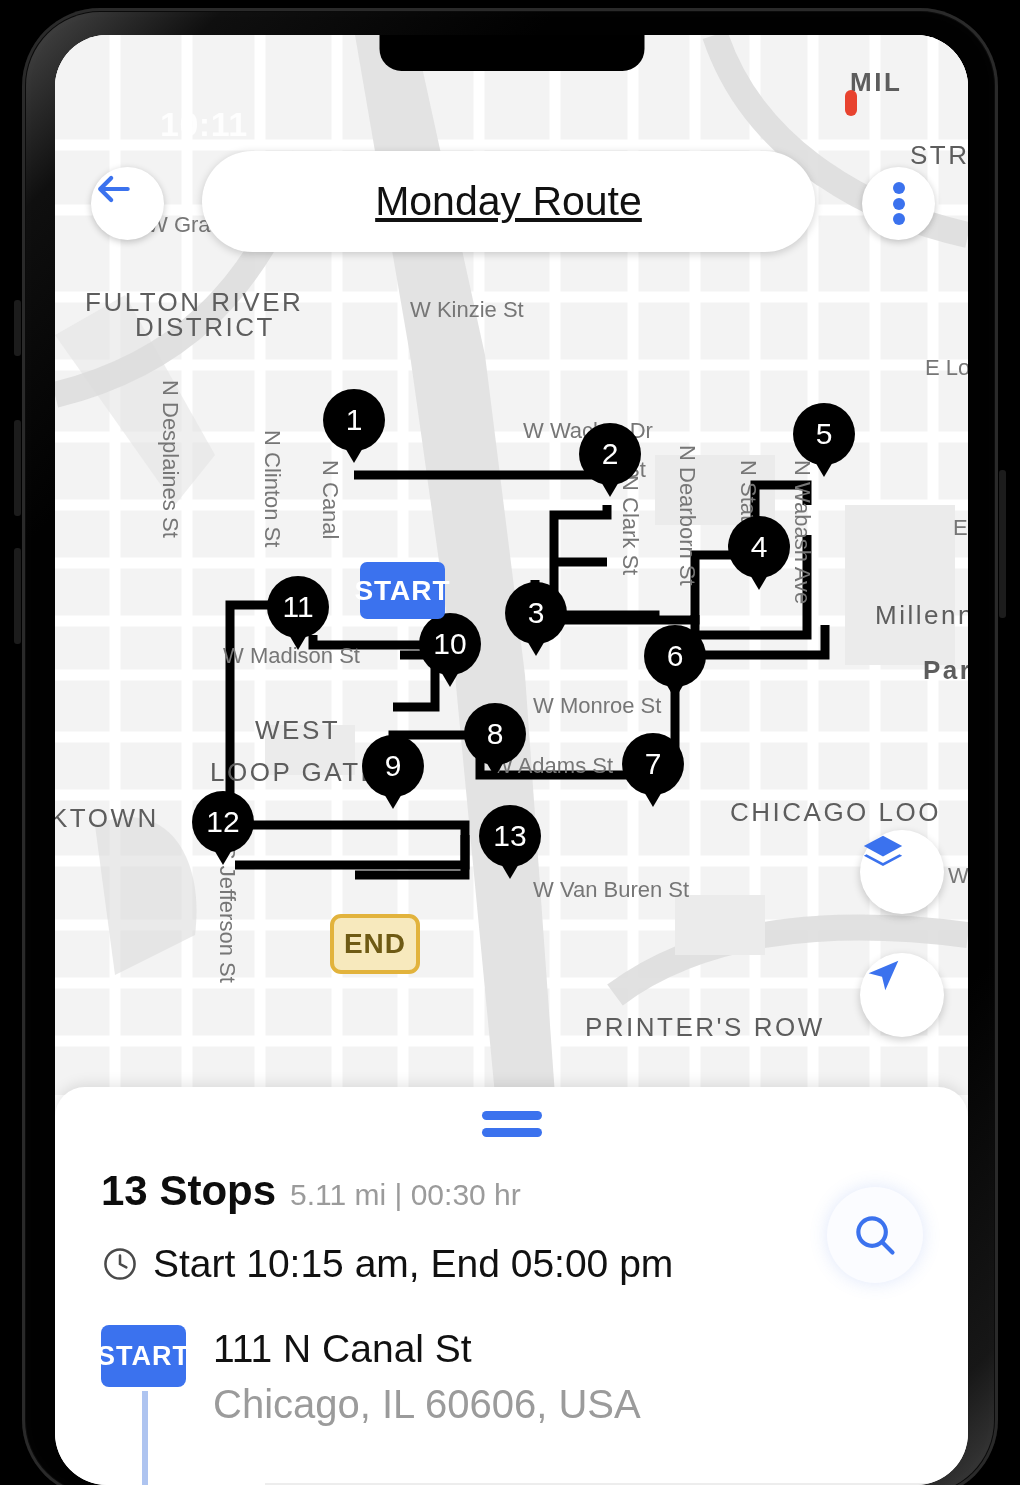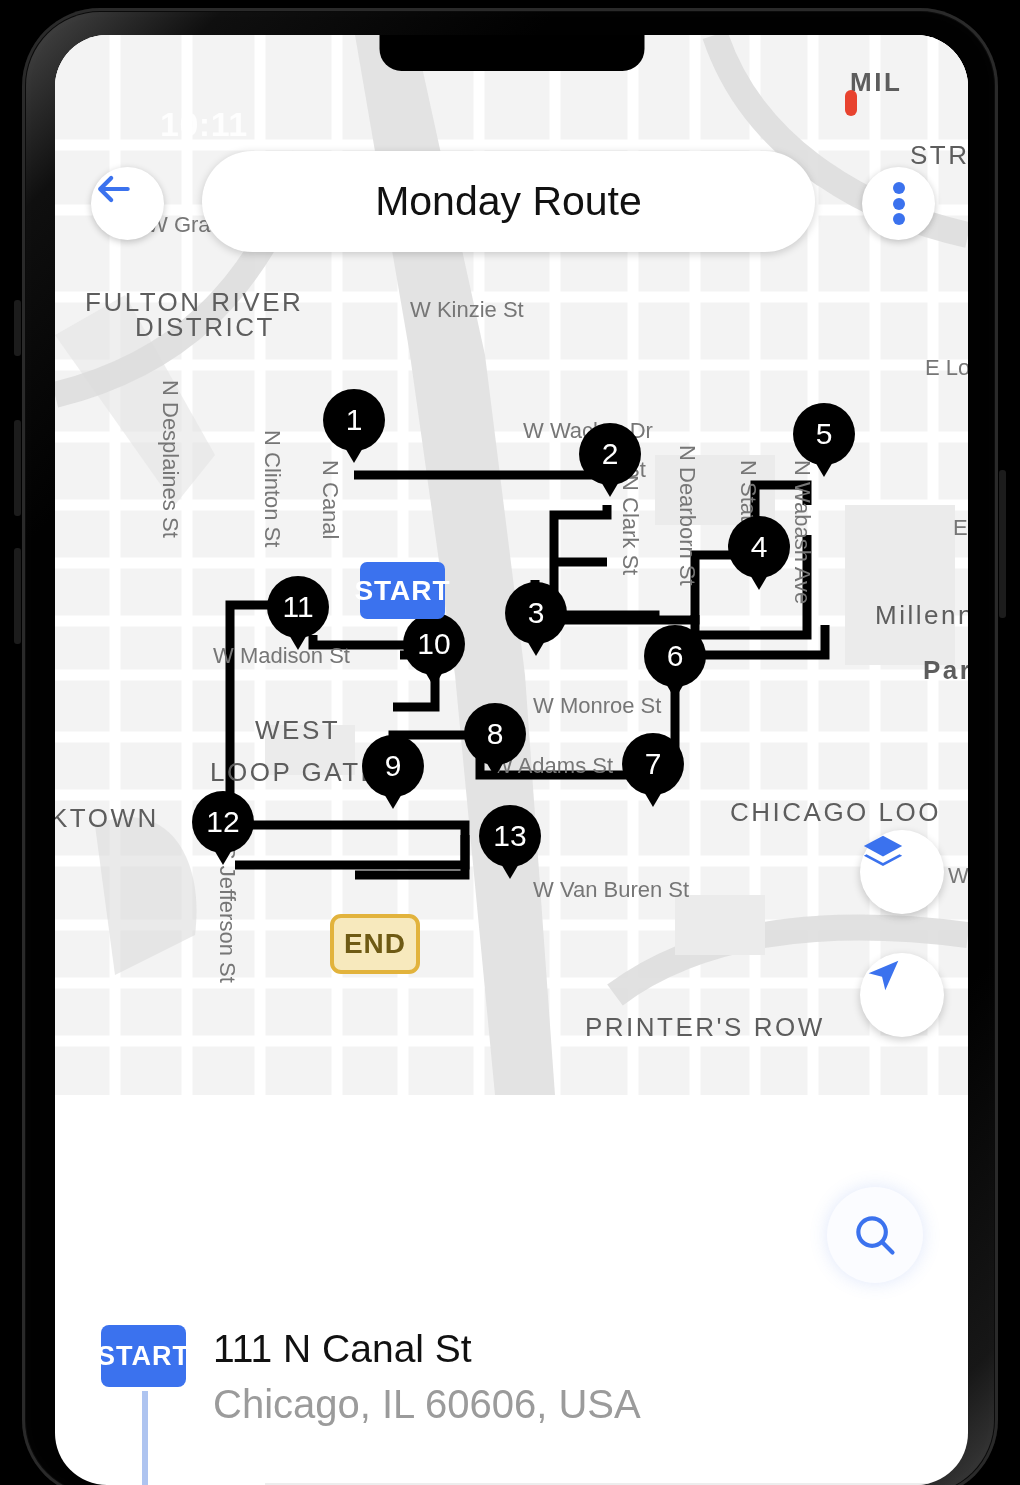--- a/index.html
+++ b/index.html
@@ -60,21 +60,21 @@
     box-shadow:0 2px 7px rgba(0,0,0,.22); display:flex;
     align-items:center; justify-content:center; z-index:8;
   }
   #back-btn { left:36px; top:132px; width:73px; height:73px; }
   #menu-btn { left:807px; top:132px; width:73px; height:73px; }
   #title-pill {
     position:absolute; left:147px; top:116px; width:613px; height:101px;
     background:#fff; border-radius:51px; box-shadow:0 2px 8px rgba(0,0,0,.18);
     display:flex; align-items:center; justify-content:center; z-index:8;
   }
-  #title-pill span { font-size:41px; color:#111; font-weight:400; }
+  #title-pill span { font-size:41px; color:#111; font-weight:400;text-decoration:underline; }
   .dot3 { width:12px; height:12px; border-radius:50%; background:#3b72ee; margin:3.5px 0; }
 
   
   .fab { position:absolute; width:84px; height:84px; border-radius:50%;
          background:#fff; box-shadow:0 3px 9px rgba(0,0,0,.2);
          display:flex; align-items:center; justify-content:center; z-index:7; }
   #layers-fab { left:805px; top:795px; }
   #locate-fab { left:805px; top:918px; }
 
   
@@ -252,21 +252,21 @@
           <div class="mlabel lbl-st" style="left: 840px; top: 320px; margin-left: 30px;">E Lowe</div>
           <div class="mlabel lbl-st" style="left: 468px; top: 383px;">W Wacker Dr</div>
           <div class="mlabel lbl-st rot90" style="left: 128px; top: 345px;">N Desplaines St</div>
           <div class="mlabel lbl-st rot90" style="left: 230px; top: 395px;">N Clinton St</div>
           <div class="mlabel lbl-st rot90" style="left: 288px; top: 425px;">N Canal</div>
           <div class="mlabel lbl-st rot90" style="left: 588px; top: 440px;">N Clark St</div>
           <div class="mlabel lbl-st rot90" style="left: 645px; top: 410px;">N Dearborn St</div>
           <div class="mlabel lbl-st rot90" style="left: 706px; top: 425px;">N State St</div>
           <div class="mlabel lbl-st rot90" style="left: 760px; top: 425px;">N Wabash Ave</div>
           <div class="mlabel lbl-st" style="left: 570px; top: 422px;">St</div>
-          <div class="mlabel lbl-st" style="left: 158px; top: 608px; text-align: center;">W Madison St</div>
+          <div class="mlabel lbl-st" style="left: 168px; top: 608px; text-align: center;">W Madison St</div>
           <div class="mlabel lbl-st" style="left: 478px; top: 658px;">W Monroe St</div>
           <div class="mlabel lbl-st" style="left: 437px; top: 718px;">W Adams St</div>
           <div class="mlabel lbl-st rot90" style="left: 185px; top: 810px;">S Jefferson St</div>
           <div class="mlabel lbl-st" style="left: 478px; top: 842px;">W Van Buren St</div>
           <div class="mlabel lbl-st" style="left: 898px; top: 480px;">E</div>
           <div class="mlabel lbl-st" style="left: 893px; top: 828px;">W</div>
         </div>
 
       <div id="map-markers">
           <div class="marker" style="left: 268px; top: 354px;">
@@ -298,21 +298,21 @@
             <div class="bub">7</div>
           </div>
           <div class="marker" style="left: 409px; top: 668px;">
             <div class="tip"></div>
             <div class="bub">8</div>
           </div>
           <div class="marker" style="left: 307px; top: 700px;">
             <div class="tip"></div>
             <div class="bub">9</div>
           </div>
-          <div class="marker" style="left: 348px; top: 578px;">
+          <div class="marker" style="left: 364px; top: 578px;">
             <div class="tip"></div>
             <div class="bub">10</div>
           </div>
           <div class="marker" style="left: 212px; top: 541px;">
             <div class="tip"></div>
             <div class="bub">11</div>
           </div>
           <div class="marker" style="left: 137px; top: 756px;">
             <div class="tip"></div>
             <div class="bub">12</div>
@@ -350,20 +350,39 @@
           <path d="M3.4 12.6 L12 17.2 L20.6 12.6 L22 13.4 L12 18.8 L2 13.4 Z" fill="#3b72ee"></path>
         </svg>
       </div>
       <div class="fab" id="locate-fab">
         <svg width="46" height="46" viewBox="0 0 24 24">
           <path d="M4.5 10.6 L20 4 L13.2 19.4 L11.5 12.4 Z" fill="#3b72ee"></path>
         </svg>
       </div>
     </div>
 
+    <div id="sheet">
+      <div id="drag-handle">
+        <div></div>
+          <div></div>
+      </div>
+
+      <div class="sum-row">
+        <span class="sum-stops">13 Stops</span>
+        <span class="sum-meta">5.11 mi | 00:30 hr</span>
+      </div>
+
+      <div class="time-row">
+        <svg width="38" height="38" viewBox="0 0 24 24">
+          <circle cx="12" cy="12" r="9.2" fill="none" stroke="#4a4a4a" stroke-width="1.6"></circle>
+          <path d="M12 6.6 V12 L16 14.2" fill="none" stroke="#4a4a4a" stroke-width="1.6" stroke-linecap="round"></path>
+        </svg>
+        <span>Start 10:15 am, End 05:00 pm</span>
+      </div>
+    </div>
 
     <div id="search-fab">
       <svg width="50" height="50" viewBox="0 0 24 24">
         <circle cx="10.6" cy="10.6" r="6.6" fill="none" stroke="#3b72ee" stroke-width="2"></circle>
         <path d="M15.5 15.5 L20.4 20.4" stroke="#3b72ee" stroke-width="2" stroke-linecap="round"></path>
       </svg>
     </div>
 
     <div id="stop-list">
         <div class="stop-item">

